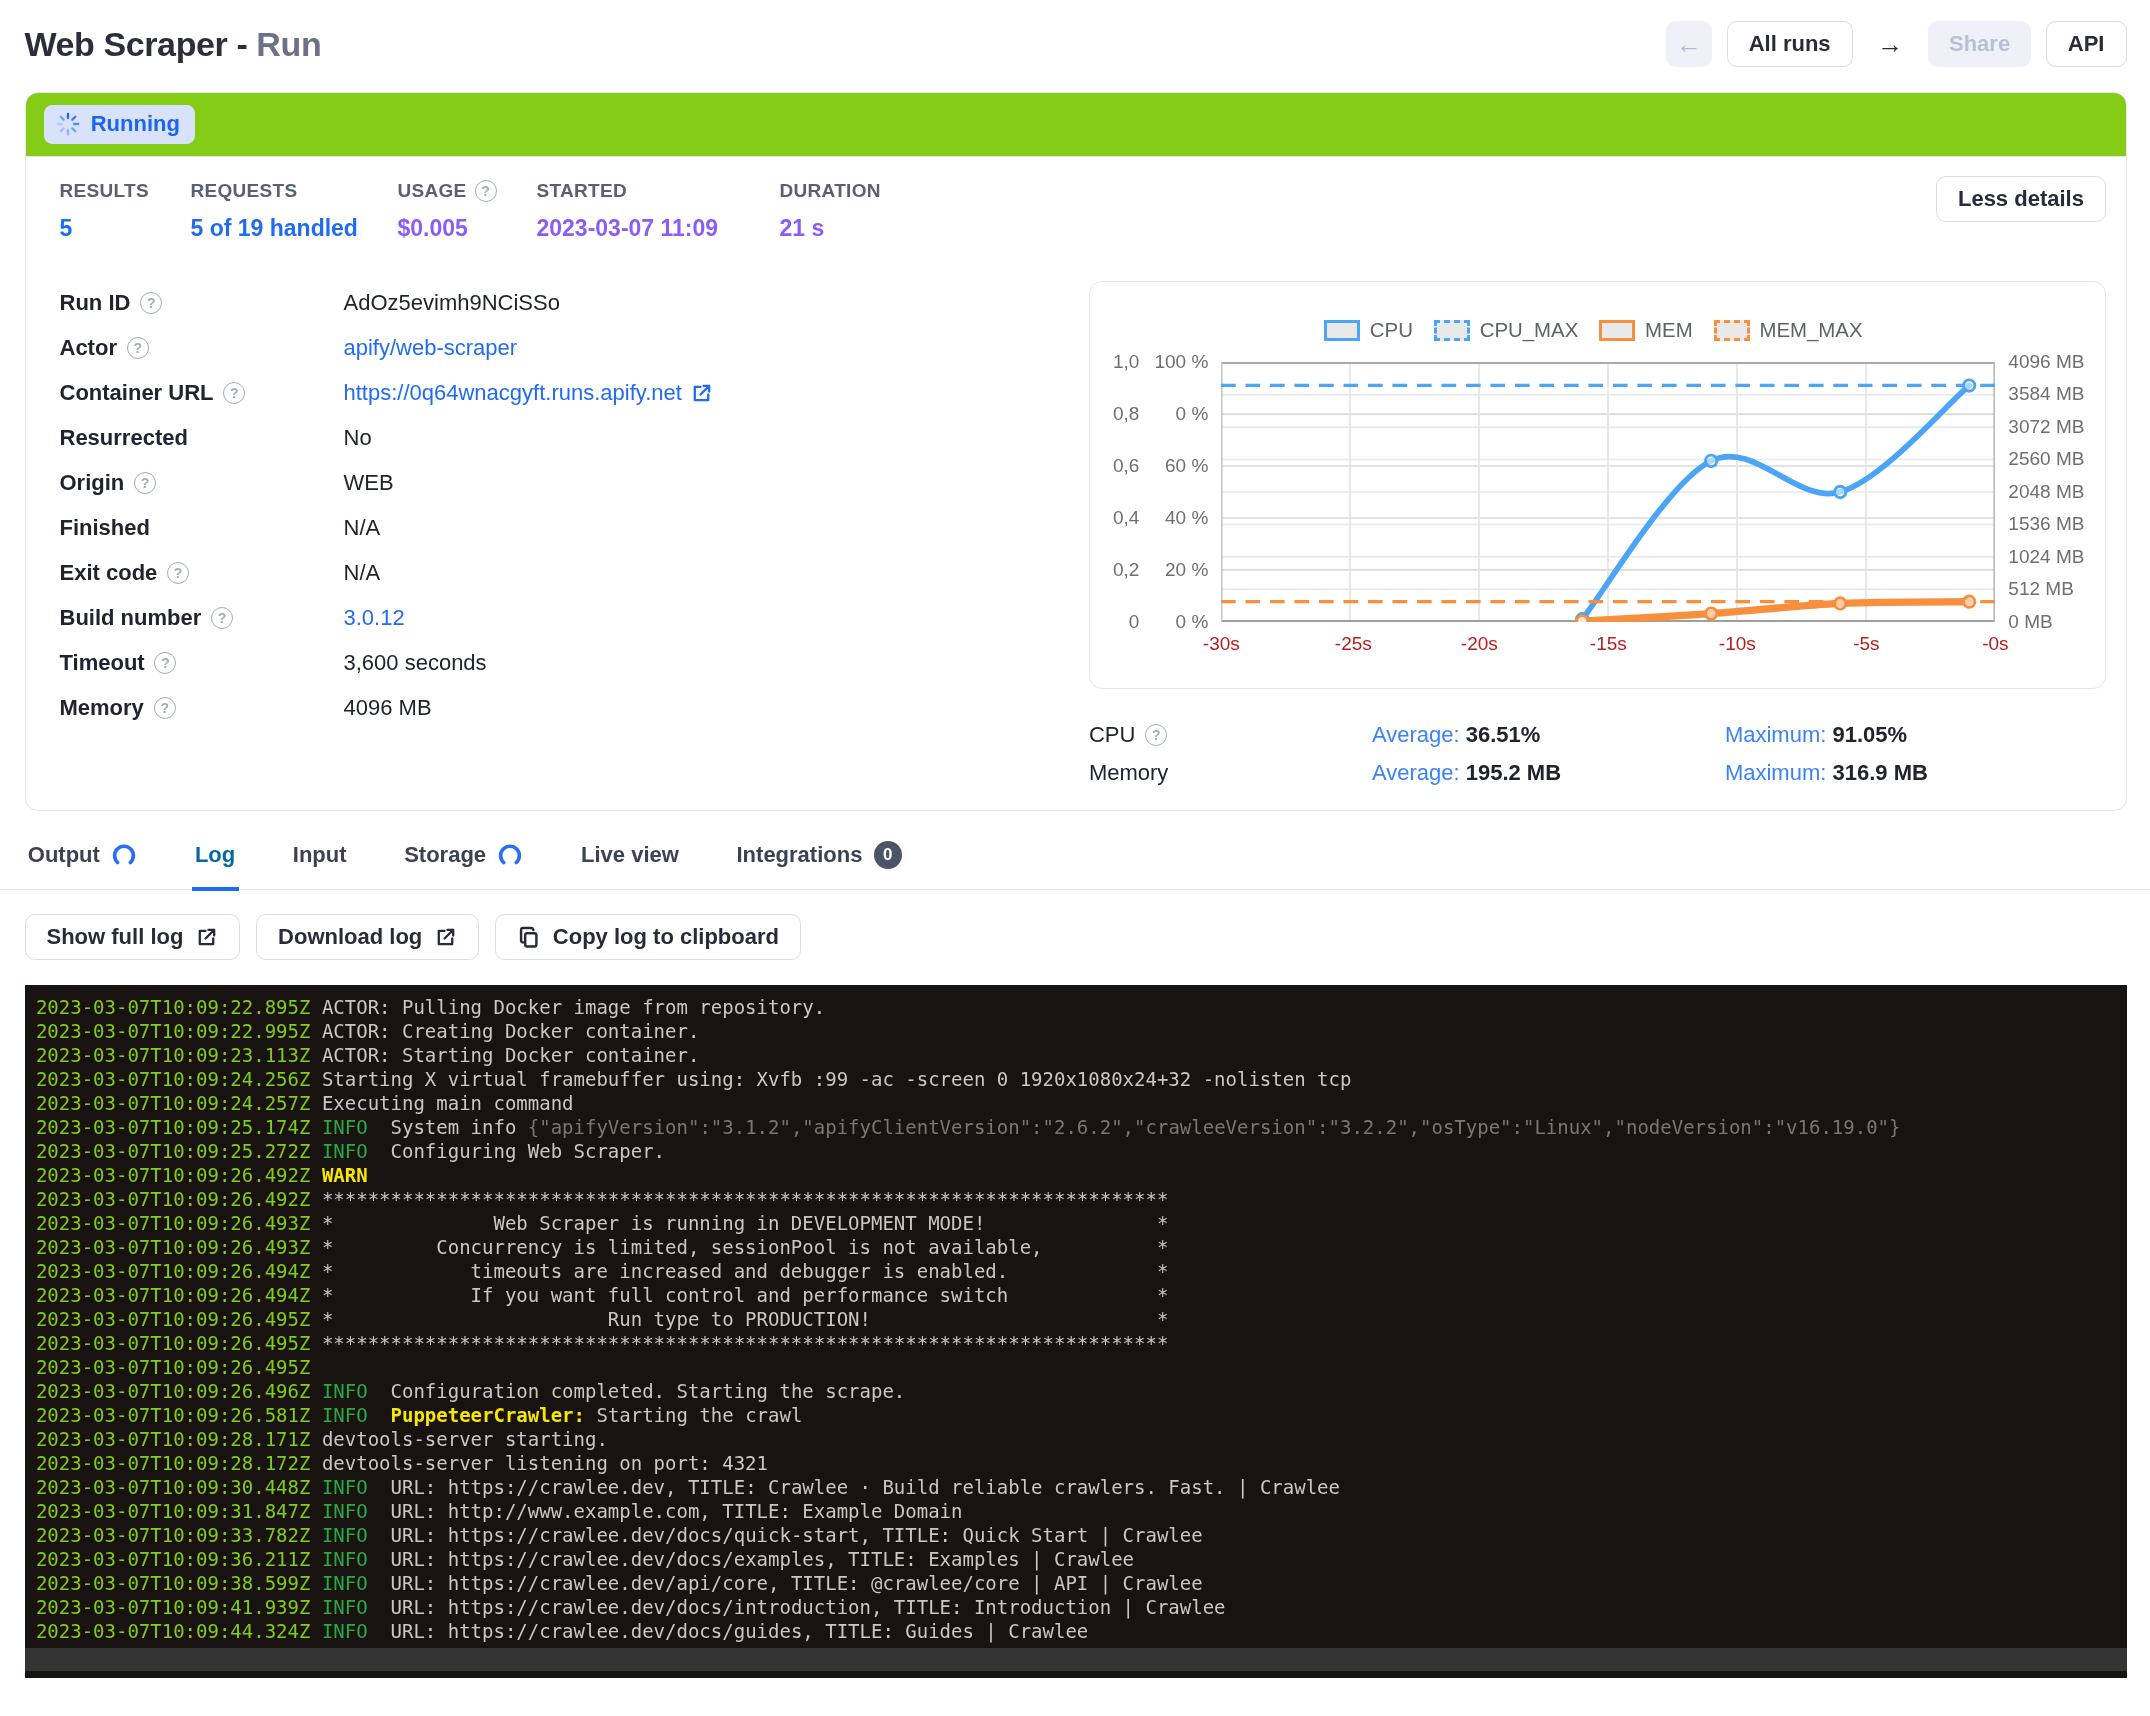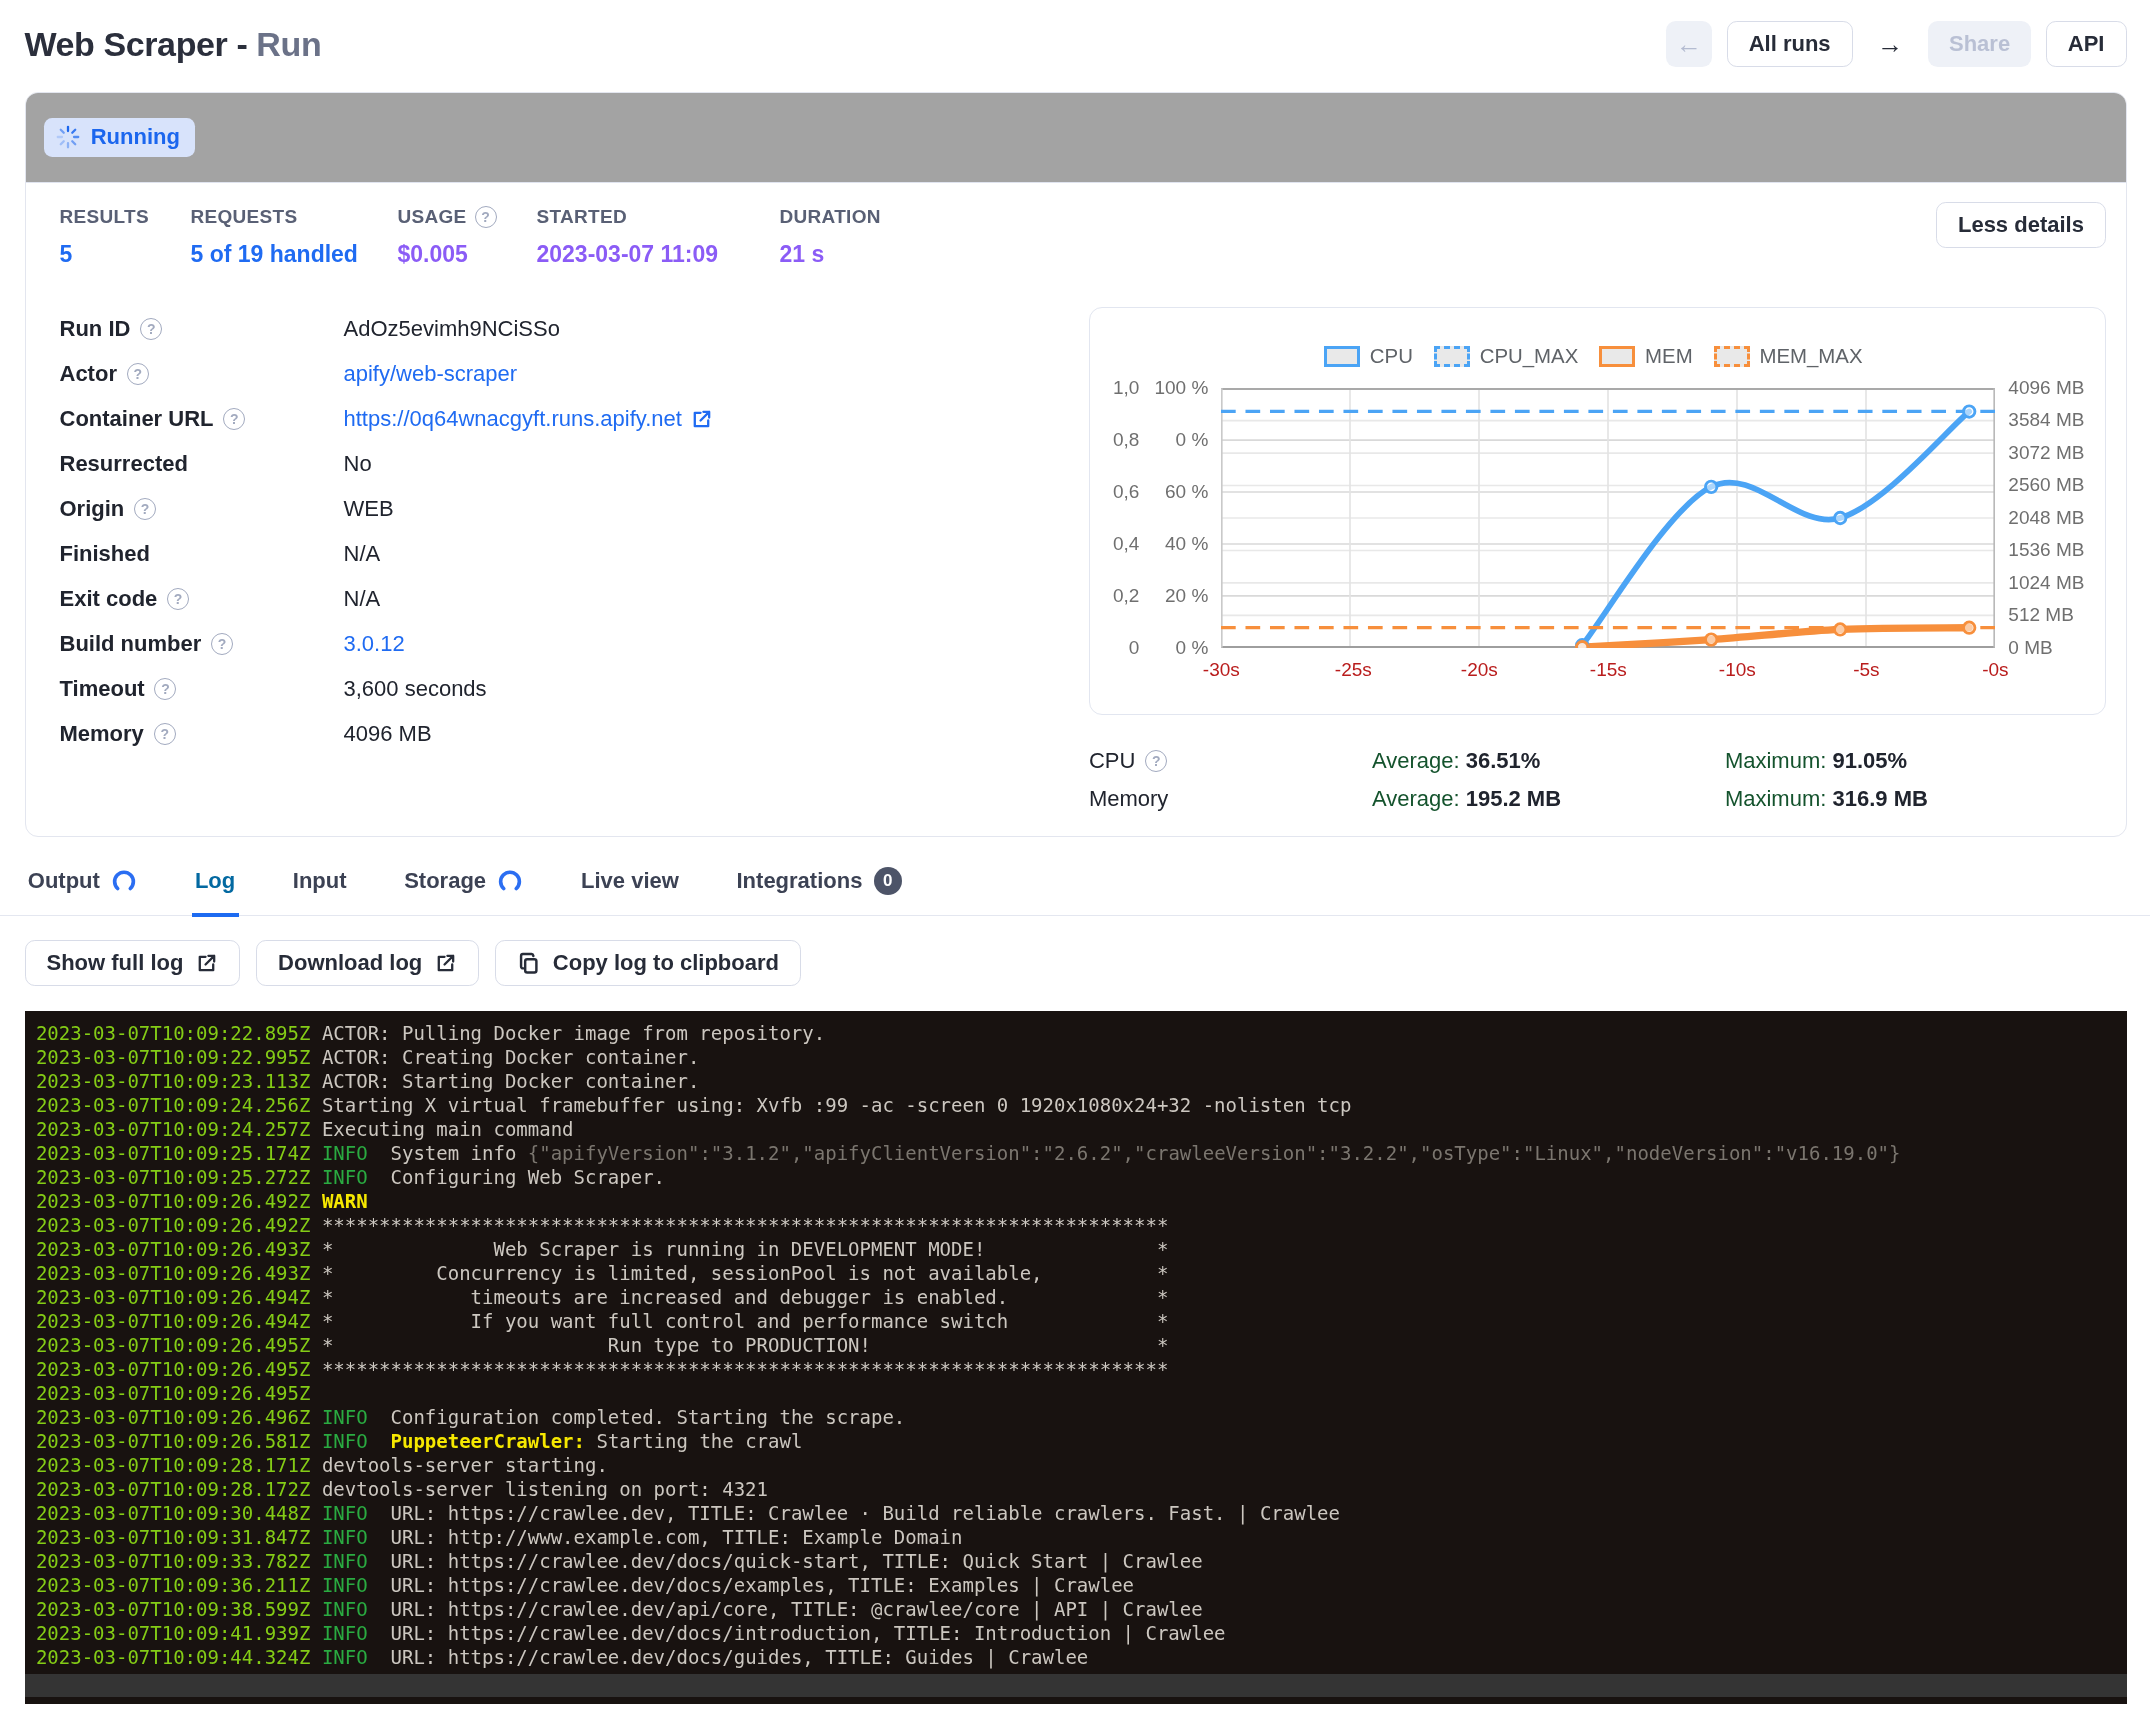--- a/index.html
+++ b/index.html
@@ -15,21 +15,21 @@
     height:46px; border-radius:9.8px; font-size:22px; font-weight:bold; color:#272c38;
     background:#fff; border:1.6px solid #d8dce8; padding:0 21px; cursor:pointer; }
   .btn.ghost { border:none; background:#eef1f7; color:#b9c0d4; }
   .icon-btn { width:46px; height:46px; border-radius:9.8px; display:inline-flex; align-items:center;
     justify-content:center; font-size:26px; border:none; background:transparent; cursor:pointer; }
   .icon-btn.disabled { background:#eef1f7; color:#b4bcd1; }
   .icon-btn.dark { color:#272c38; }
 
   
   .card { margin:24.5px 24.5px 0 24.5px; border:1.6px solid #e3e6ef; border-radius:13px; overflow:hidden; }
-  .status-strip { background:#a3a3a3; padding:25px 18px; border-bottom:1.6px solid #e0e4ef; }
+  .status-strip { background:#84cc16; padding:12px 18px; border-bottom:1.6px solid #e0e4ef; }
   .badge-running { display:inline-flex; align-items:center; gap:9.8px; background:#d8e3fb;
     border-radius:8.2px; padding:6.5px 14.7px 6.5px 11.4px; color:#1b66ee; font-size:22px; font-weight:bold; }
 
   .stats-row { display:flex; padding:23px 19.6px 24.5px 34px; position:relative; }
   .stat { margin-right:0; }
   .stat:nth-child(1){ width:131px; } .stat:nth-child(2){ width:207px; }
   .stat:nth-child(3){ width:139px; } .stat:nth-child(4){ width:243px; }
   .stat-label { font-size:19px; font-weight:bold; color:#596075; letter-spacing:0.3px;
     display:flex; align-items:center; gap:8.2px; }
   .stat-value { margin-top:13px; font-size:23px; font-weight:bold; color:#8b5cf6; }
@@ -64,21 +64,21 @@
   .y-mb { width:85px; margin-left:13px; } .y-mb .t { left:0; }
   .plot-wrap { width:774px; }
   .plot { position:relative; width:774px; height:260px; }
   .plot svg { position:absolute; inset:0; }
   .x-labels { position:relative; height:39px; margin-top:11.4px; font-size:19px; color:#b91c1c; }
   .x-labels .t { position:absolute; transform:translateX(-50%); }
 
   .summary { margin-top:33px; display:grid; grid-template-columns:283px 353px 1fr; row-gap:11.4px;
     font-size:22px; align-items:center; }
   .sum-label { color:#20242e; display:flex; align-items:center; gap:9.8px; }
-  .sum-k { color:#14532d;margin-top:8px; } .sum-v { color:#20242e; font-weight:bold; }
+  .sum-k { color:#3b82f6;margin-top:8px; } .sum-v { color:#20242e; font-weight:bold; }
 
   
   .tabs { display:flex; gap:51px; padding:0 24.5px; margin-top:24.5px; border-bottom:1.6px solid #e4e7f0; }
   .tab { display:flex; align-items:center; gap:11.4px; font-size:22px; font-weight:bold; color:#3c4254;
     padding:4.9px 3.3px 18px 3.3px; border-bottom:4.9px solid transparent; margin-bottom:-1.6px; cursor:pointer; }
   .tab.active { color:#0369a1; border-bottom-color:#1d6bf1; }
   .tab-badge { display:inline-flex; align-items:center; justify-content:center; width:28px; height:28px;
     border-radius:50%; background:#4d5468; color:#fff; font-size:17px; font-weight:bold; }
 
   .notice { margin:31px 24.5px 0 24.5px; font-size:22px; color:#272c38; }

